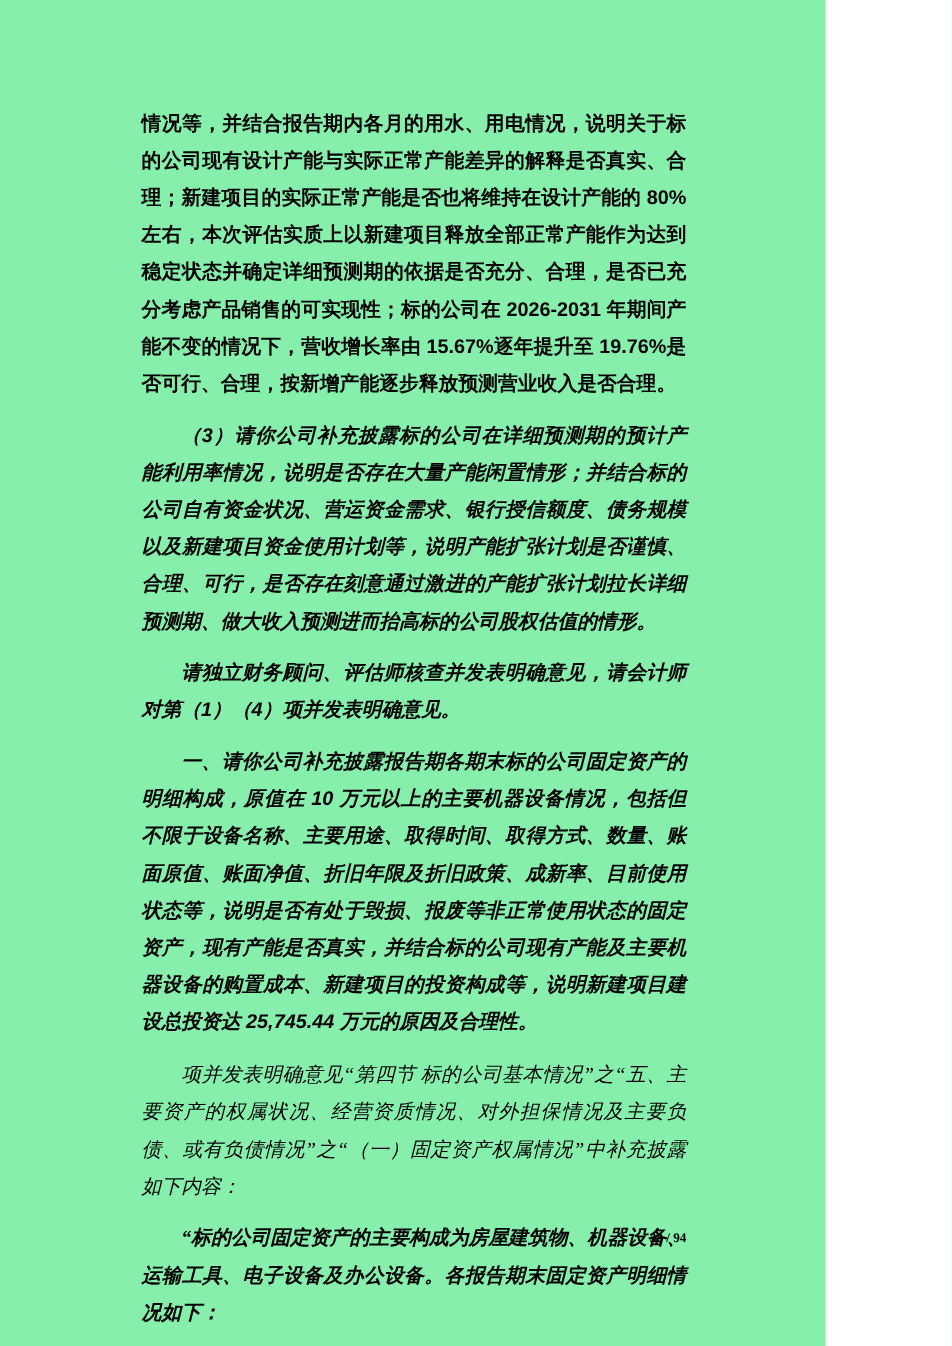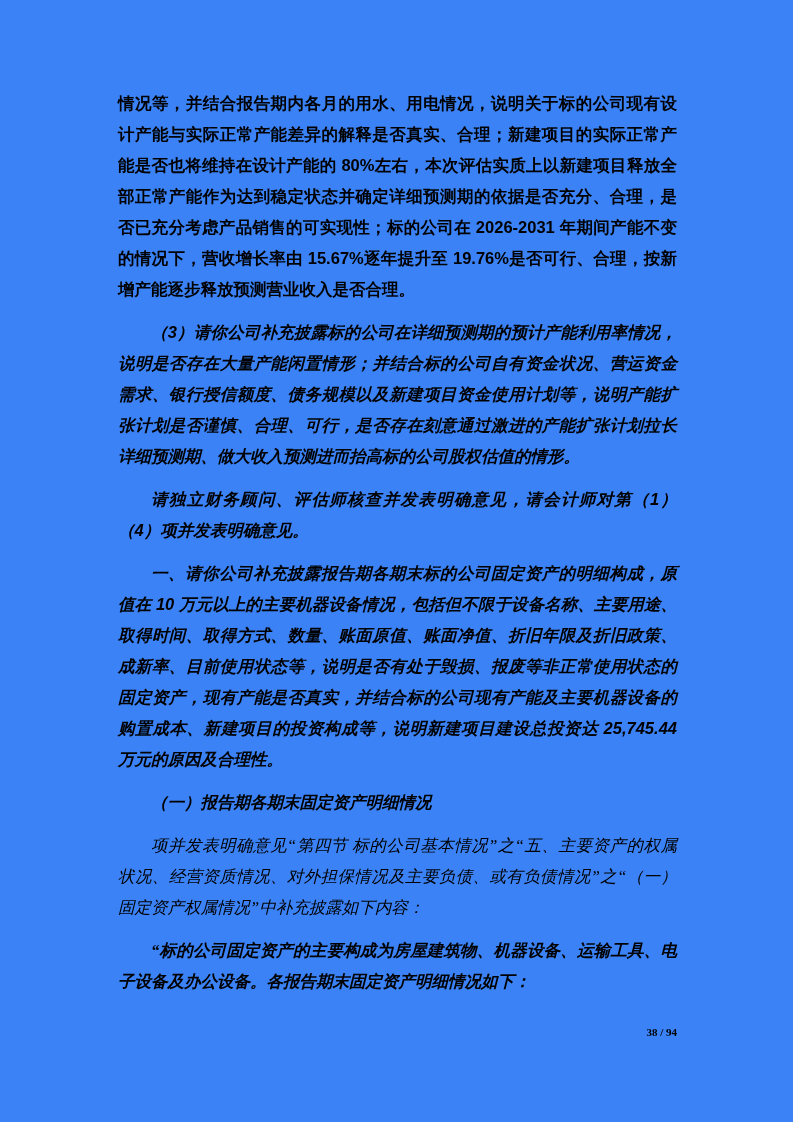--- a/index.html
+++ b/index.html
@@ -10,23 +10,23 @@
   body {
     width: 793px;
     height: 1122px;
     position: relative;
     overflow: hidden;
   }
   .page {
     position: absolute;
     left: 0;
     top: 0;
-    width: 793px;
+    width: 688px;
     height: 1122px;
-    background: #3b82f6;
+    background: #86efac;
     box-sizing: border-box;
     padding: 88px 116px 0 118px;
     color: #000000;
   }
   .para {
     margin: 0 0 12px 0;
     font-size: 16.5px;
     line-height: 31px;
     text-align: justify;
     text-justify: inter-ideograph;
@@ -75,21 +75,20 @@
 
   <p class="para q">情况等，并结合报告期内各月的用水、用电情况，说明关于标的公司现有设计产能与实际正常产能差异的解释是否真实、合理；新建项目的实际正常产能是否也将维持在设计产能的 80%左右，本次评估实质上以新建项目释放全部正常产能作为达到稳定状态并确定详细预测期的依据是否充分、合理，是否已充分考虑产品销售的可实现性；标的公司在 2026-2031 年期间产能不变的情况下，营收增长率由 15.67%逐年提升至 19.76%是否可行、合理，按新增产能逐步释放预测营业收入是否合理。</p>
 
   <p class="para q indent">（3）请你公司补充披露标的公司在详细预测期的预计产能利用率情况，说明是否存在大量产能闲置情形；并结合标的公司自有资金状况、营运资金需求、银行授信额度、债务规模以及新建项目资金使用计划等，说明产能扩张计划是否谨慎、合理、可行，是否存在刻意通过激进的产能扩张计划拉长详细预测期、做大收入预测进而抬高标的公司股权估值的情形。</p>
 
   <p class="para q indent">请独立财务顾问、评估师核查并发表明确意见，请会计师对第（1）（4）项并发表明确意见。</p>
 
 
   <p class="para q indent">一、请你公司补充披露报告期各期末标的公司固定资产的明细构成，原值在 10 万元以上的主要机器设备情况，包括但不限于设备名称、主要用途、取得时间、取得方式、数量、账面原值、账面净值、折旧年限及折旧政策、成新率、目前使用状态等，说明是否有处于毁损、报废等非正常使用状态的固定资产，现有产能是否真实，并结合标的公司现有产能及主要机器设备的购置成本、新建项目的投资构成等，说明新建项目建设总投资达 25,745.44 万元的原因及合理性。</p>
 
-  <p class="para heading indent">（一）报告期各期末固定资产明细情况</p>
 
   <p class="para body-serif indent">项并发表明确意见“第四节 标的公司基本情况”之“五、主要资产的权属状况、经营资质情况、对外担保情况及主要负债、或有负债情况”之“（一）固定资产权属情况”中补充披露如下内容：</p>
 
   <p class="para quote indent">“标的公司固定资产的主要构成为房屋建筑物、机器设备、运输工具、电子设备及办公设备。各报告期末固定资产明细情况如下：</p>
 
   <div class="page-number">38 / 94</div>
 
 </div>
 
 </body></html>

